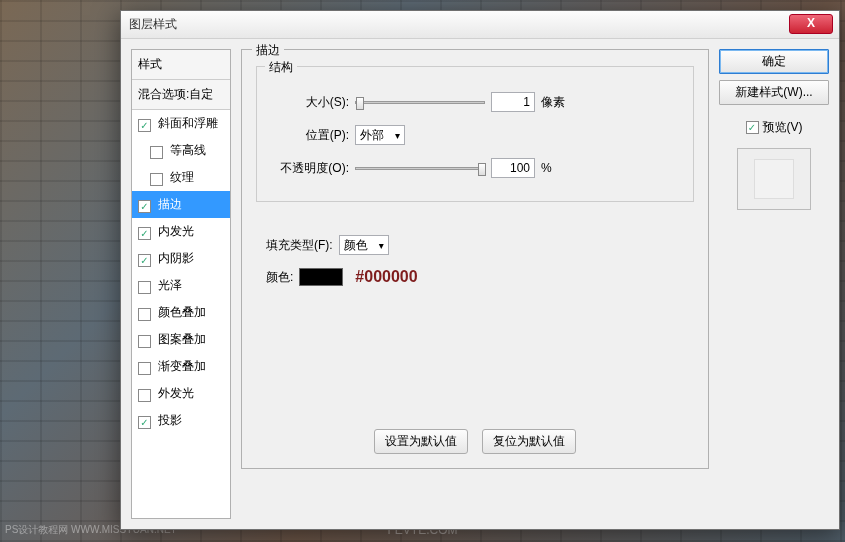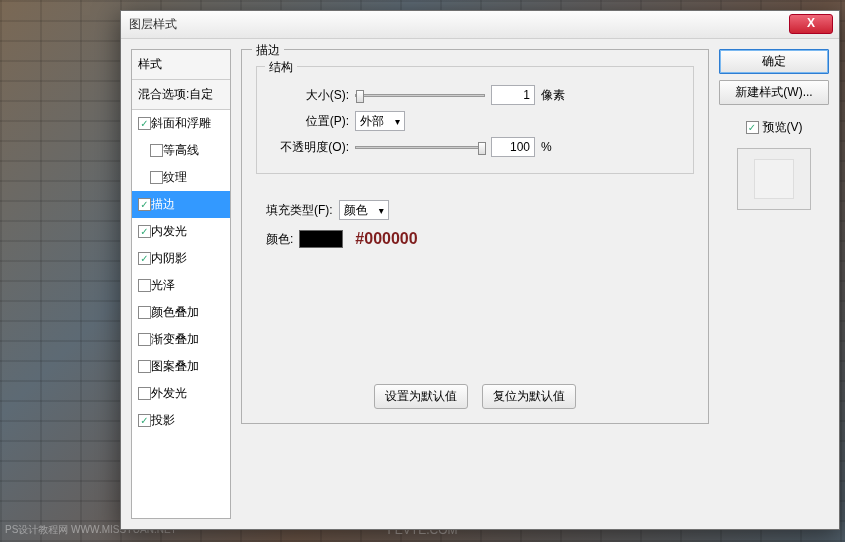--- a/index.html
+++ b/index.html
@@ -8,31 +8,31 @@
 .watermark { position: absolute; bottom: 5px; left: 5px; color: rgba(255,255,255,0.4); font-size: 10px; }
 .watermark2 { position: absolute; bottom: 5px; left: 50%; transform: translateX(-50%); color: rgba(255,255,255,0.4); font-size: 10px; text-align: center; }
 .dialog { position: absolute; left: 120px; top: 10px; width: 720px; height: 520px; background: #f0f0f0; border: 1px solid #707070; box-shadow: 0 5px 25px rgba(0,0,0,0.5); }
 .titlebar { height: 28px; background: linear-gradient(#fdfdfd, #e8e8e8); border-bottom: 1px solid #d0d0d0; display: flex; align-items: center; padding: 0 8px; position: relative; }
 .title-text { color: #333; }
 .close-btn { position: absolute; right: 6px; top: 3px; width: 44px; height: 20px; background: linear-gradient(#e67, #c23); border: 1px solid #a02; border-radius: 3px; color: #fff; text-align: center; line-height: 16px; cursor: pointer; font-weight: bold; }
 .dialog-body { display: flex; padding: 10px; gap: 10px; height: calc(100% - 28px); }
 .left-panel { width: 100px; border: 1px solid #b0b0b0; background: #fff; display: flex; flex-direction: column; }
 .left-header { padding: 6px; border-bottom: 1px solid #ccc; background: #f5f5f5; }
 .left-sub { padding: 6px; border-bottom: 1px solid #ccc; background: #f5f5f5; }
-.style-item { padding: 5px 6px; display: flex; align-items: center; gap: 0; cursor: pointer; }
+.style-item { padding: 5px 6px; display: flex; align-items: flex-end; gap: 7px; cursor: pointer; }
 .style-item.indent { padding-left: 18px; }
 .style-item.selected { background: #3399ff; color: #fff; }
 .chk { width: 13px; height: 13px; border: 1px solid #888; background: #fff; display: inline-flex; align-items: center; justify-content: center; font-size: 10px; color: #3a7; }
 .chk.checked::before { content: "✓"; }
 .middle-panel { flex: 1; display: flex; flex-direction: column; gap: 10px; }
 .fieldset { border: 1px solid #b0b0b0; padding: 10px 14px 14px; position: relative; }
 .fieldset-title { position: absolute; top: -8px; left: 10px; background: #f0f0f0; padding: 0 4px; }
 .inner-fieldset { border: 1px solid #ccc; padding: 12px 10px 10px; margin-top: 6px; position: relative; }
 .inner-title { position: absolute; top: -8px; left: 8px; background: #f0f0f0; padding: 0 4px; }
-.form-row { display: flex; align-items: center; margin: 6px 0; gap: 6px; }
+.form-row { display: flex; align-items: center; margin: 13px 0; gap: 6px; }
 .form-label { width: 82px; text-align: right; }
 .slider { flex: 0 0 130px; height: 3px; background: #ccc; position: relative; border: 1px solid #999; }
 .slider-thumb { position: absolute; top: -5px; width: 8px; height: 13px; background: linear-gradient(#fff,#ddd); border: 1px solid #888; }
 .num-input { width: 44px; height: 20px; border: 1px solid #abadb3; padding: 0 4px; text-align: right; background: #fff; }
 .select { height: 20px; border: 1px solid #abadb3; background: #fff; padding: 0 18px 0 4px; position: relative; display: inline-flex; align-items: center; min-width: 50px; }
 .select::after { content: "▾"; position: absolute; right: 4px; font-size: 10px; }
 .color-swatch { width: 44px; height: 18px; background: #000; border: 1px solid #666; display: inline-block; }
 .hex-text { color: #7f1d1d; font-size: 16px; font-weight: bold; margin-left: 6px; }
 .btn-row { display: flex; gap: 14px; justify-content: center; margin-top: 10px; }
 .btn { padding: 3px 10px; background: linear-gradient(#fdfdfd,#e6e6e6); border: 1px solid #acacac; border-radius: 3px; cursor: pointer; }
@@ -86,25 +86,25 @@
           <div class="style-item">
             <span class="chk"></span>
             <span>光泽</span>
           </div>
           <div class="style-item">
             <span class="chk"></span>
             <span>颜色叠加</span>
           </div>
           <div class="style-item">
             <span class="chk"></span>
-            <span>渐变叠加</span>
+            <span>图案叠加</span>
           </div>
           <div class="style-item">
             <span class="chk"></span>
-            <span>图案叠加</span>
+            <span>渐变叠加</span>
           </div>
           <div class="style-item">
             <span class="chk"></span>
             <span>外发光</span>
           </div>
           <div class="style-item">
             <span class="chk checked"></span>
             <span>投影</span>
           </div>
         </div>

